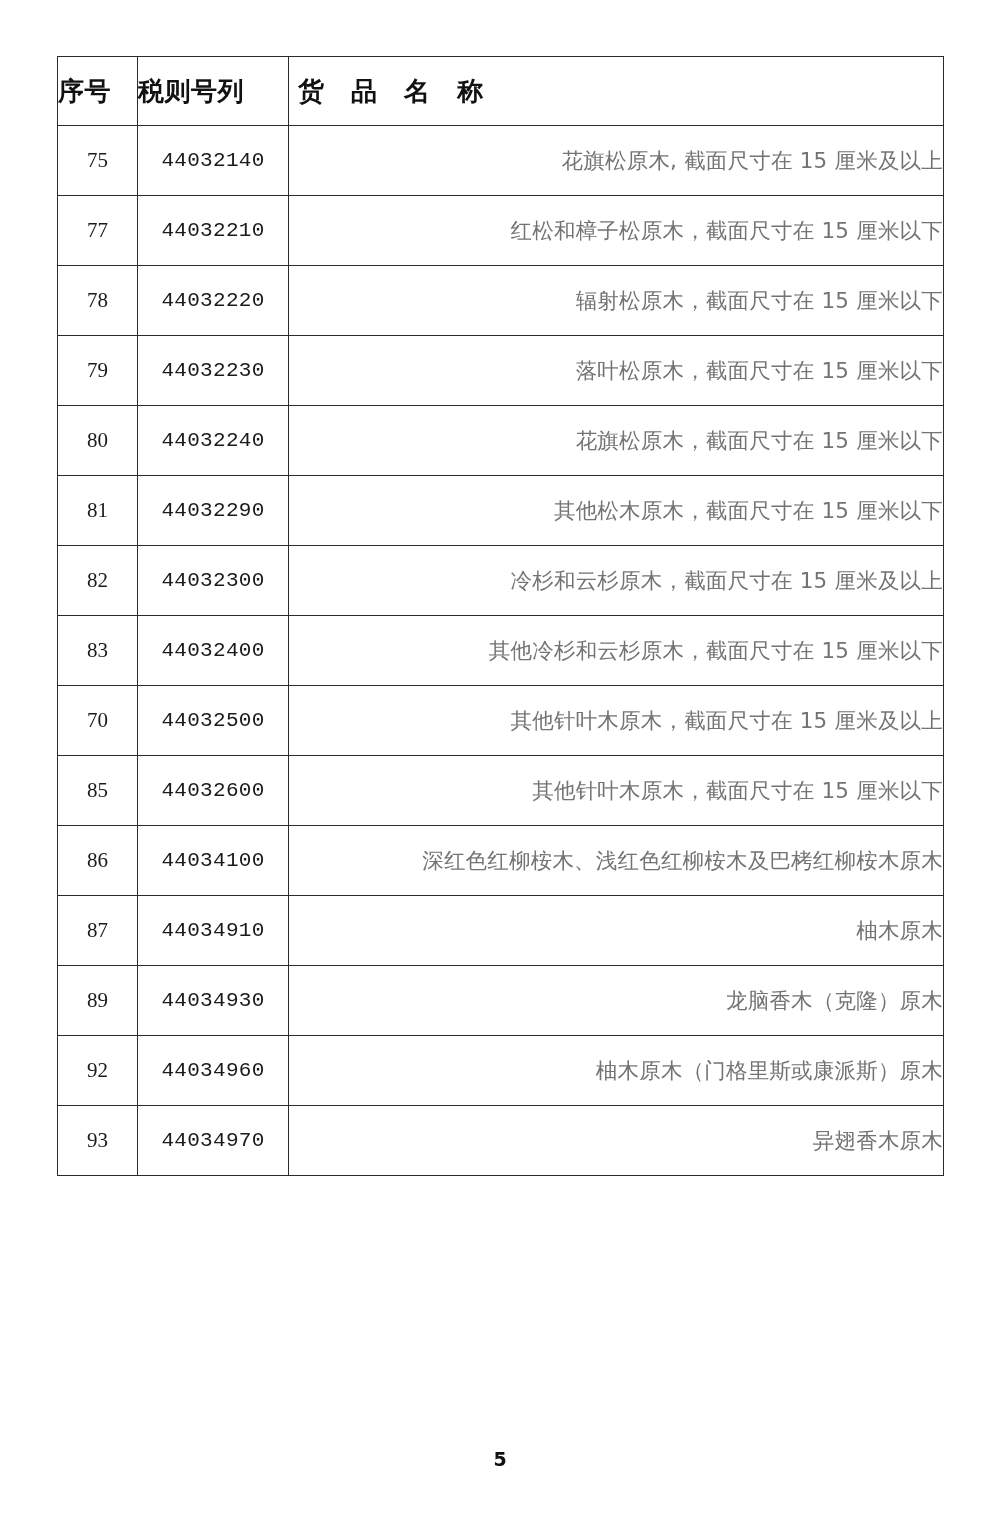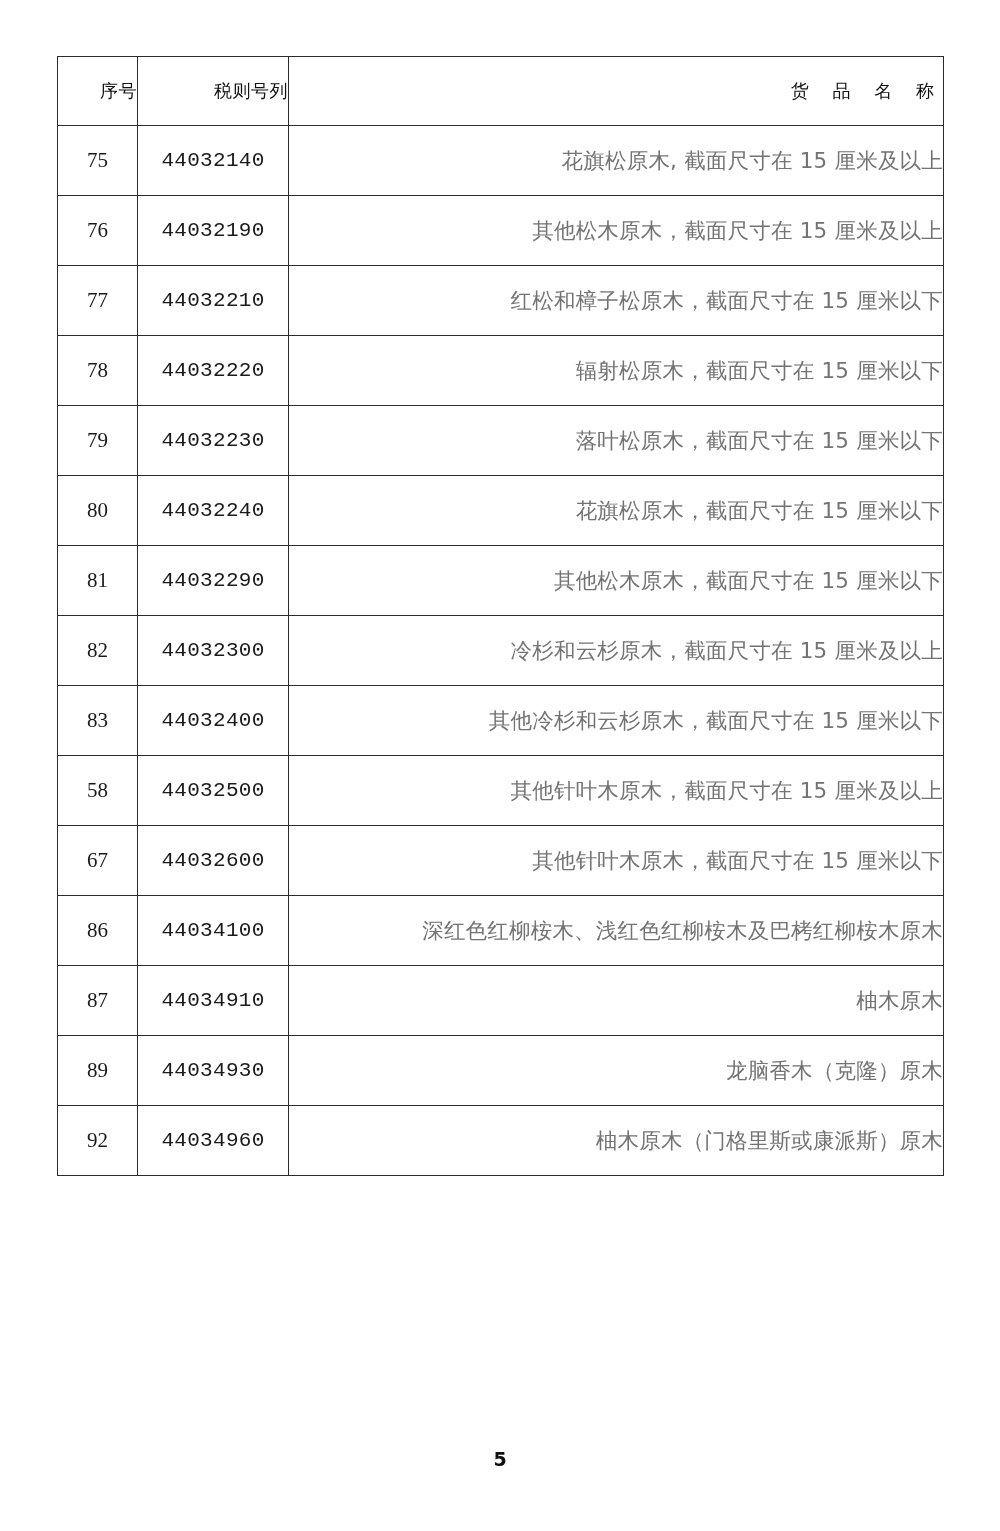--- a/index.html
+++ b/index.html
@@ -40,24 +40,24 @@
     vertical-align: middle;
     font-weight: normal;
   }
 
   col.c-seq   { width: 80px; }
   col.c-code  { width: 151px; }
   col.c-name  { width: 655px; }
 
   .head-row th {
     height: 68px;
-    text-align: right;
-    font-size: 18px;
+    text-align: left;
+    font-size: 26px;
     font-family: "DejaVu Sans", "Liberation Sans", sans-serif;
-    font-weight: normal;
+    font-weight: bold;
     letter-spacing: 0.5px;
     color: #111;
   }
 
   .head-row th.name-head {
     letter-spacing: 9px;
     text-indent: 9px;
   }
 
   .body-row td {
@@ -116,25 +116,20 @@
         <th class="name-head">货 品 名 称</th>
       </tr>
     </thead>
     <tbody id="table-body">
         <tr class="body-row">
           <td class="cell-seq">75</td>
           <td class="cell-code">44032140</td>
           <td class="cell-name">花旗松原木, 截面尺寸在 15 厘米及以上</td>
         </tr>
         <tr class="body-row">
-          <td class="cell-seq">76</td>
-          <td class="cell-code">44032190</td>
-          <td class="cell-name">其他松木原木，截面尺寸在 15 厘米及以上</td>
-        </tr>
-        <tr class="body-row">
           <td class="cell-seq">77</td>
           <td class="cell-code">44032210</td>
           <td class="cell-name">红松和樟子松原木，截面尺寸在 15 厘米以下</td>
         </tr>
         <tr class="body-row">
           <td class="cell-seq">78</td>
           <td class="cell-code">44032220</td>
           <td class="cell-name">辐射松原木，截面尺寸在 15 厘米以下</td>
         </tr>
         <tr class="body-row">
@@ -156,26 +151,26 @@
           <td class="cell-seq">82</td>
           <td class="cell-code">44032300</td>
           <td class="cell-name">冷杉和云杉原木，截面尺寸在 15 厘米及以上</td>
         </tr>
         <tr class="body-row">
           <td class="cell-seq">83</td>
           <td class="cell-code">44032400</td>
           <td class="cell-name">其他冷杉和云杉原木，截面尺寸在 15 厘米以下</td>
         </tr>
         <tr class="body-row">
-          <td class="cell-seq">58</td>
+          <td class="cell-seq">70</td>
           <td class="cell-code">44032500</td>
           <td class="cell-name">其他针叶木原木，截面尺寸在 15 厘米及以上</td>
         </tr>
         <tr class="body-row">
-          <td class="cell-seq">67</td>
+          <td class="cell-seq">85</td>
           <td class="cell-code">44032600</td>
           <td class="cell-name">其他针叶木原木，截面尺寸在 15 厘米以下</td>
         </tr>
         <tr class="body-row">
           <td class="cell-seq">86</td>
           <td class="cell-code">44034100</td>
           <td class="cell-name">深红色红柳桉木、浅红色红柳桉木及巴栲红柳桉木原木</td>
         </tr>
         <tr class="body-row">
           <td class="cell-seq">87</td>
@@ -185,18 +180,23 @@
         <tr class="body-row">
           <td class="cell-seq">89</td>
           <td class="cell-code">44034930</td>
           <td class="cell-name">龙脑香木（克隆）原木</td>
         </tr>
         <tr class="body-row">
           <td class="cell-seq">92</td>
           <td class="cell-code">44034960</td>
           <td class="cell-name">柚木原木（门格里斯或康派斯）原木</td>
         </tr>
+        <tr class="body-row">
+          <td class="cell-seq">93</td>
+          <td class="cell-code">44034970</td>
+          <td class="cell-name">异翅香木原木</td>
+        </tr>
       </tbody>
   </table>
 
   <div class="page-number">5</div>
 
 </div>
 
 </body></html>

